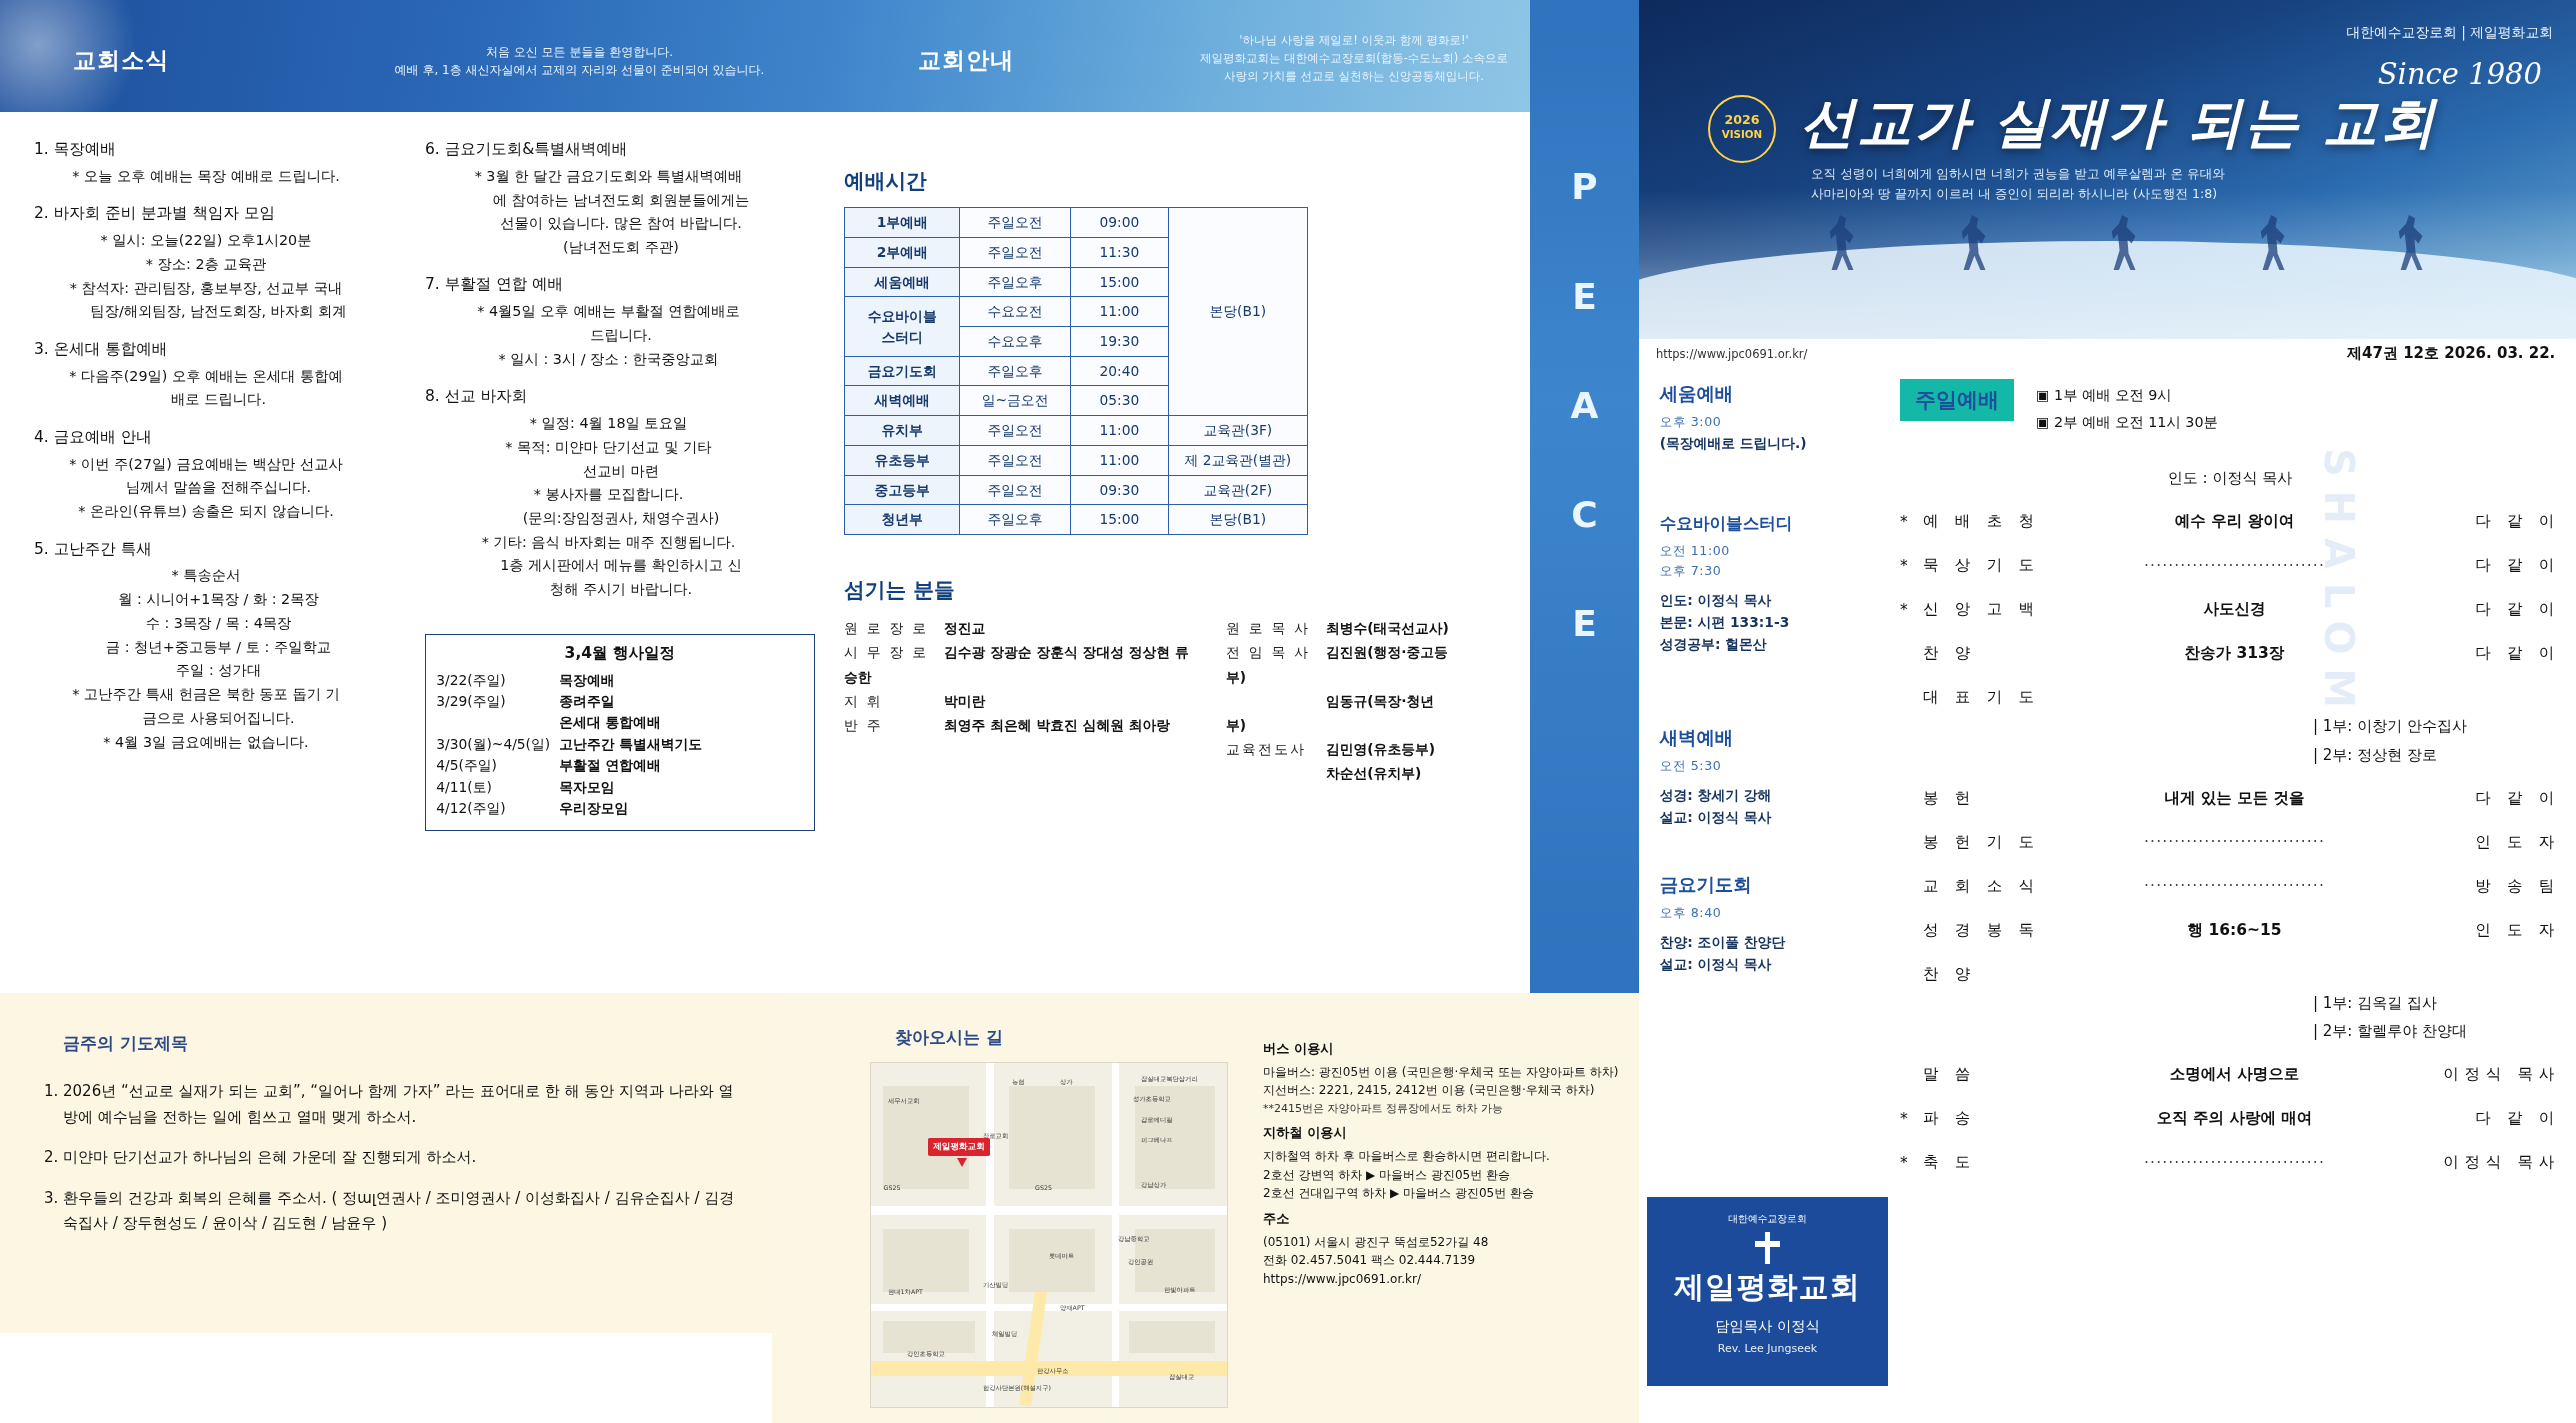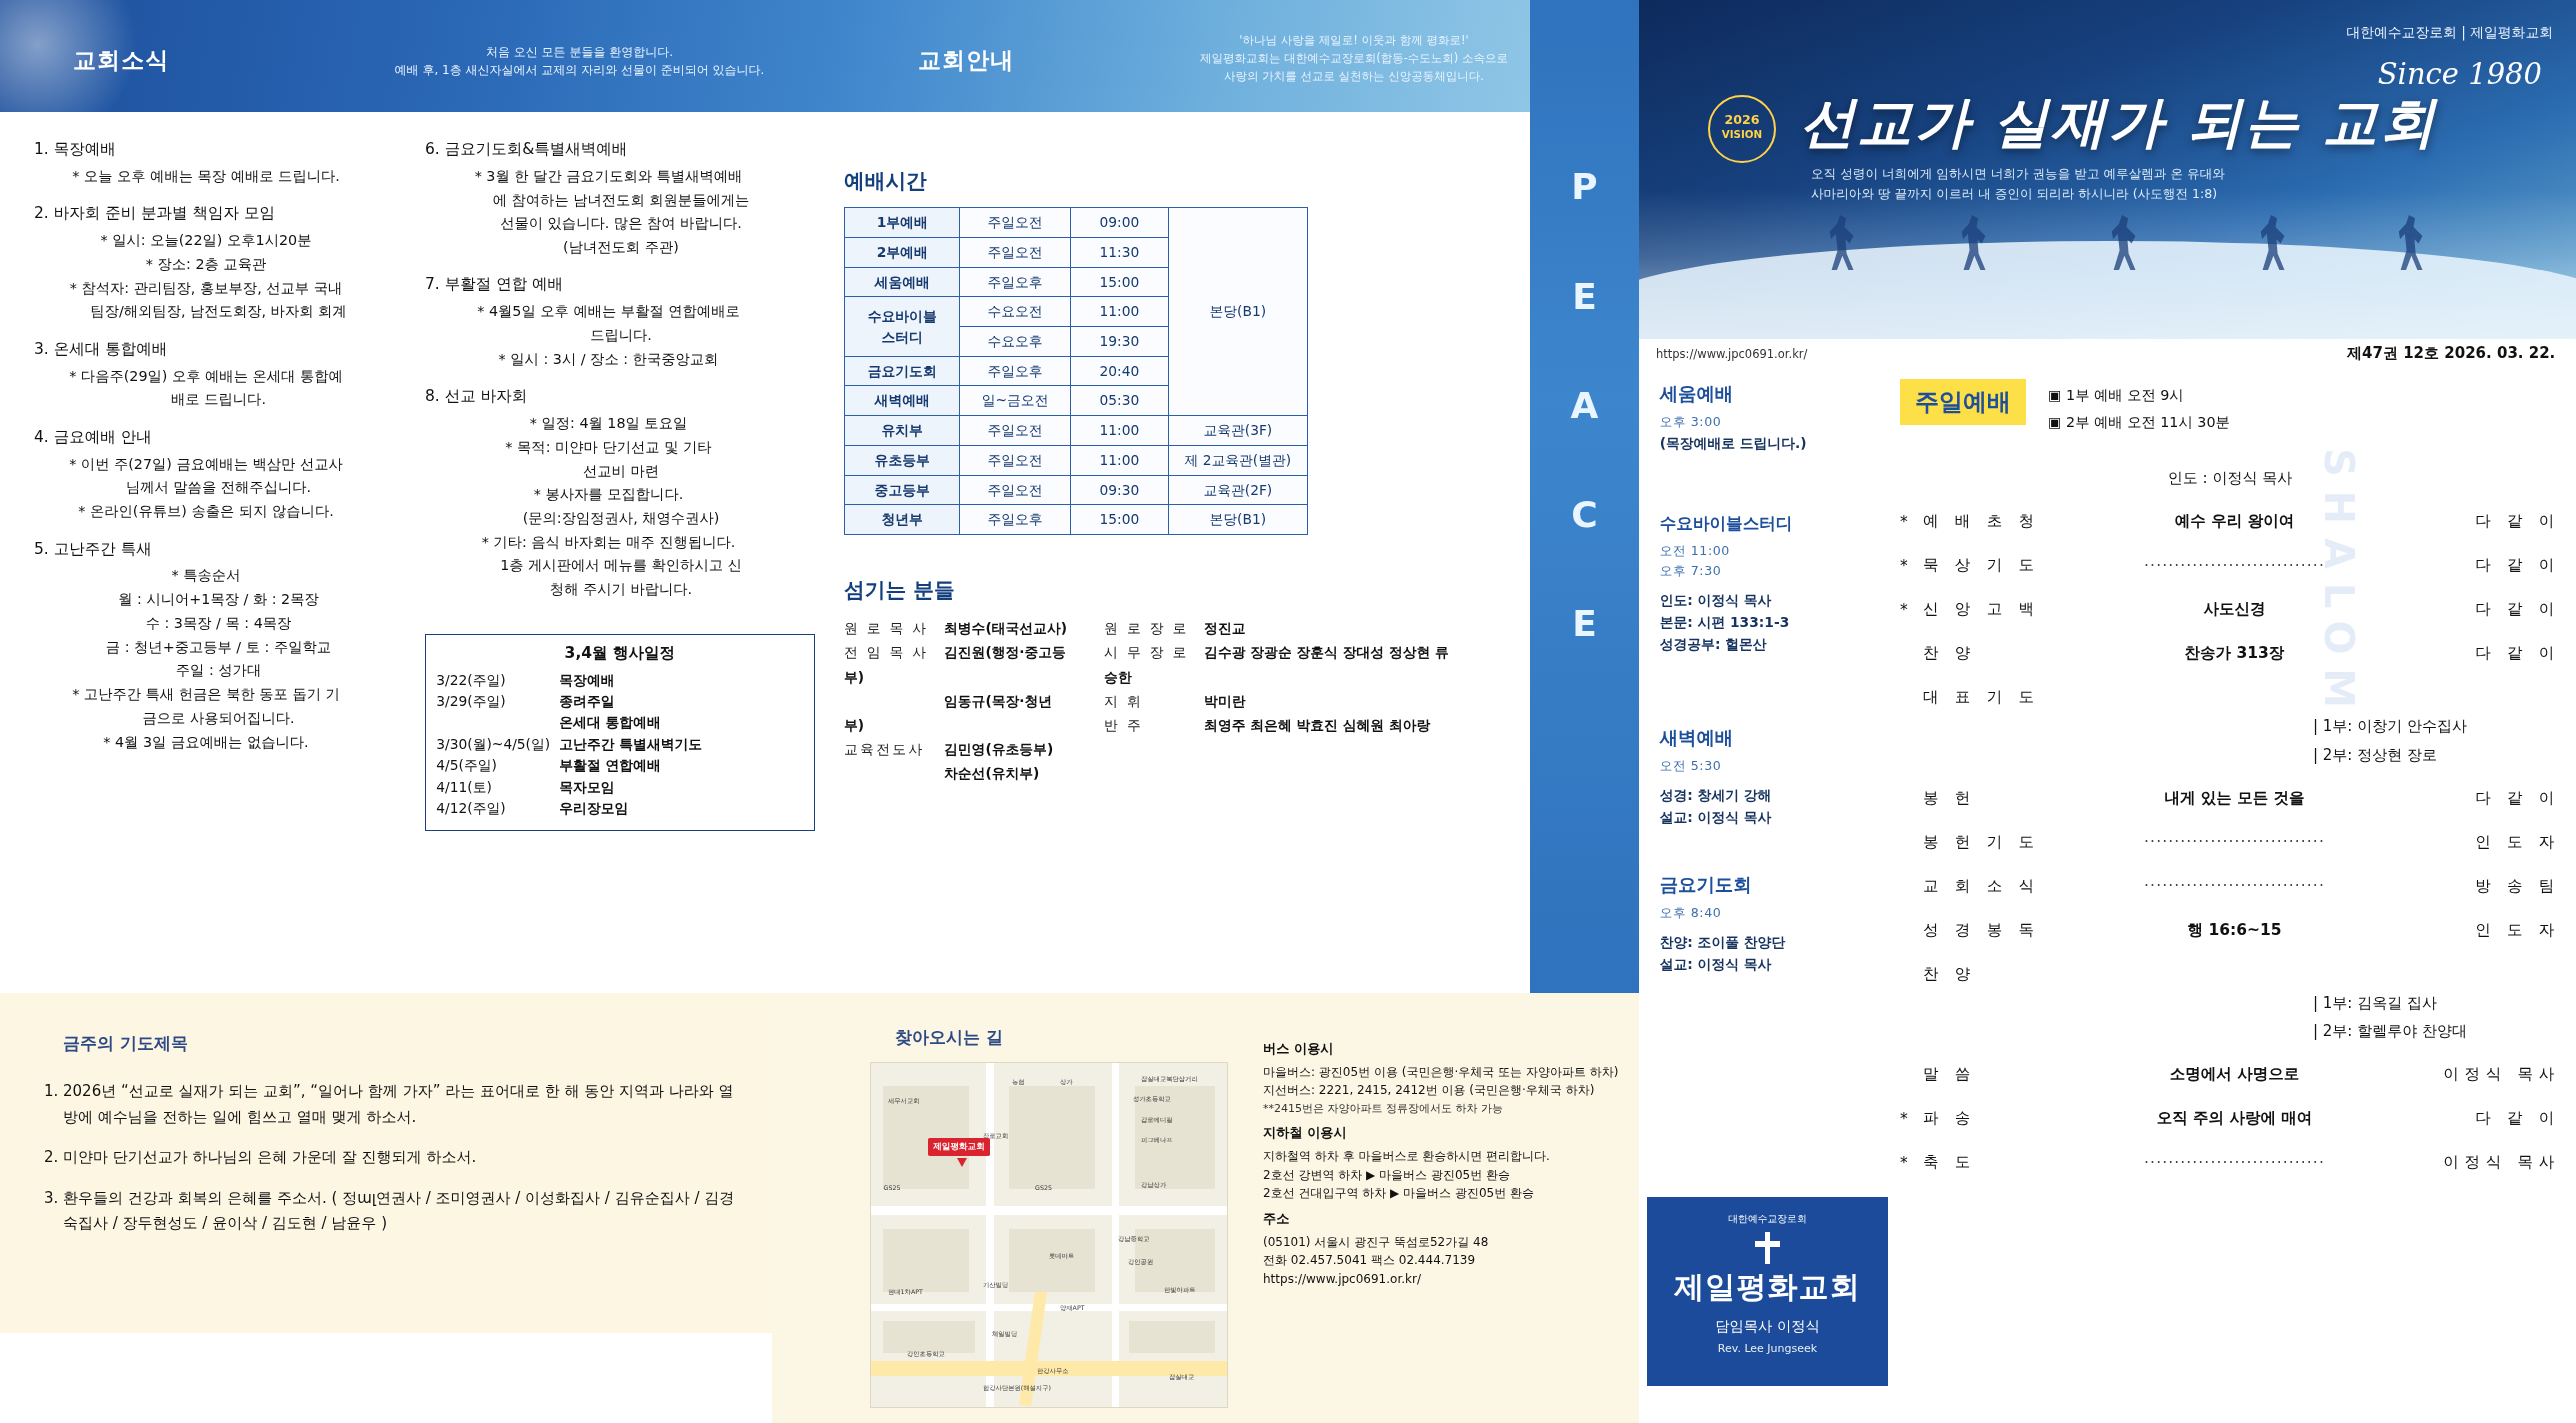--- a/index.html
+++ b/index.html
@@ -126,21 +126,21 @@
   #logo-box .cross{margin:5.7px auto 3.4px auto;width:32px;height:32px;position:relative;}
   #logo-box .cross:before{content:"";position:absolute;left:13.2px;top:0;width:5.7px;height:32px;background:#fff;}
   #logo-box .cross:after{content:"";position:absolute;left:3.4px;top:9.8px;width:25px;height:5.7px;background:#fff;}
   #logo-box .nm{font-size:30px;font-weight:bold;letter-spacing:1.1px;margin-top:3.4px;}
   #logo-box .ps{font-size:14.3px;margin-top:9.2px;}
   #logo-box .ps2{font-size:11px;margin-top:5.7px;opacity:.9;}
 
   
   #order{position:absolute;left:261px;top:379px;width:660px;}
   #order .hd{display:flex;align-items:flex-start;}
-  #order .hd .t{font-size:24px;font-weight:bold;color:#1d4f9c;background:#fde047;padding:6.9px 15px;}
+  #order .hd .t{font-size:21px;font-weight:bold;color:#1d4f9c;background:#14b8a6;padding:6.9px 15px;}
   #order .hd .lines{margin-left:22px;font-size:14.3px;line-height:1.85;padding-top:3.4px;}
   #order .guide{margin-top:34px;text-align:center;font-size:15px;}
   .orow{display:flex;align-items:center;font-size:15.5px;margin-top:23px;}
   .orow .c1{width:23px;}
   .orow .c2{width:132px;letter-spacing:5.7px;}
   .orow .c3{flex:1;text-align:center;font-weight:bold;}
   .orow .c4{width:146px;text-align:right;letter-spacing:5.7px;}
   .orow .dots{flex:1;text-align:center;color:#444;letter-spacing:1.1px;font-weight:normal;}
   .osub{display:flex;font-size:15px;margin-top:9.2px;}
   .osub .s1{flex:1;text-align:right;padding-right:23px;}
@@ -327,31 +327,31 @@
           <td class="time">15:00</td>
           <td class="place">본당(B1)</td>
         </tr>
       </tbody>
         </table>
 
       <div class="big-title" style="margin-top:40px">섬기는 분들</div>
 
       <div style="display:flex;gap:34px;">
         <div class="serv">
+          <div><span class="k">원 로 장 로</span><span class="v">정진교</span></div>
+          <div><span class="k">시 무 장 로</span><span class="v">김수광 장광순 장훈식 장대성 정상현 류승한</span></div>
+          <div><span class="k">지        휘</span><span class="v">박미란</span></div>
+          <div><span class="k">반              주</span><span class="v">최영주 최은혜 박효진 심혜원 최아랑</span></div>
+        </div>
+        <div class="serv">
           <div><span class="k">원 로 목 사</span><span class="v">최병수(태국선교사)</span></div>
           <div><span class="k">전 임 목 사</span><span class="v">김진원(행정·중고등부)</span></div>
           <div><span class="k"></span><span class="v">임동규(목장·청년부)</span></div>
           <div><span class="k">교육전도사</span><span class="v">김민영(유초등부)</span></div>
           <div><span class="k"></span><span class="v">차순선(유치부)</span></div>
-        </div>
-        <div class="serv">
-          <div><span class="k">원 로 장 로</span><span class="v">정진교</span></div>
-          <div><span class="k">시 무 장 로</span><span class="v">김수광 장광순 장훈식 장대성 정상현 류승한</span></div>
-          <div><span class="k">지        휘</span><span class="v">박미란</span></div>
-          <div><span class="k">반              주</span><span class="v">최영주 최은혜 박효진 심혜원 최아랑</span></div>
         </div>
       </div>
     </div>
   </div>
 
   <div id="peace-strip">
     <div class="ltr" style="top:166px">P</div>
     <div class="ltr" style="top:276px">E</div>
     <div class="ltr" style="top:385px">A</div>
     <div class="ltr" style="top:494px">C</div>

